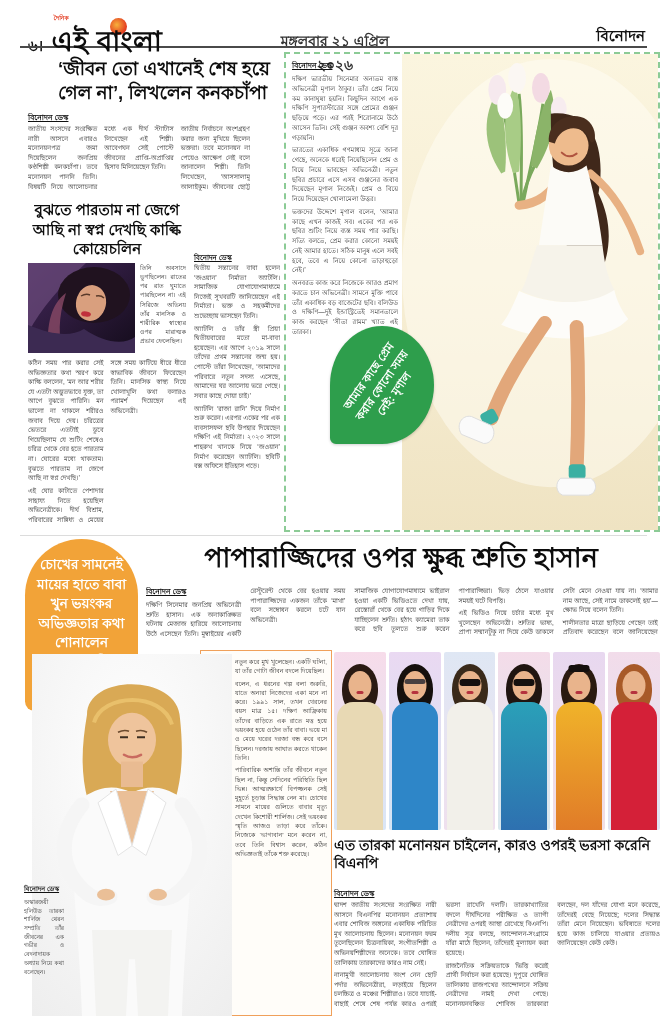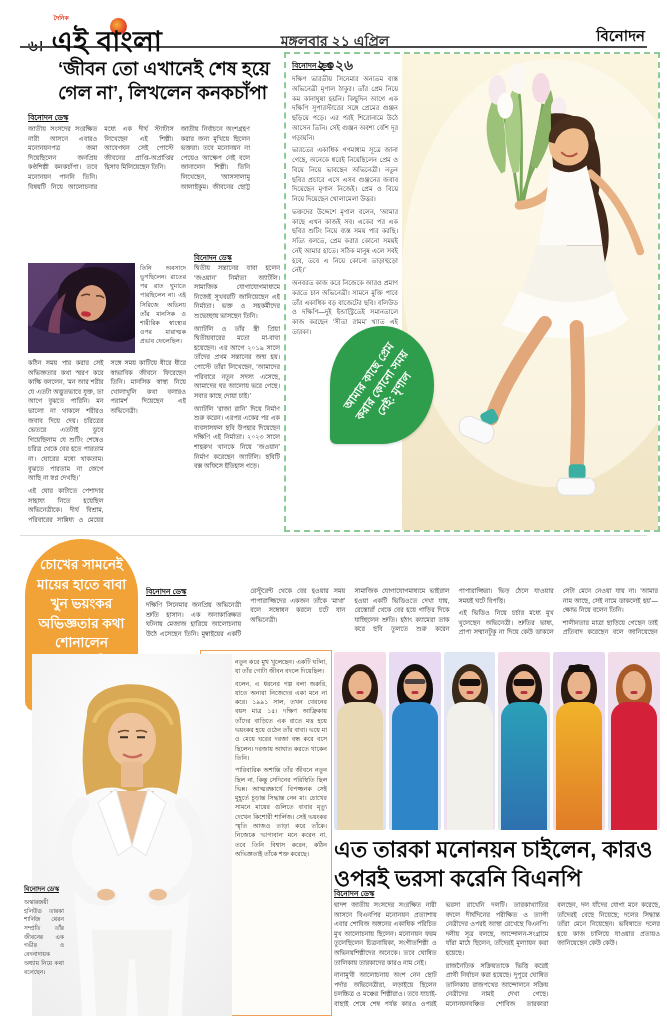--- a/index.html
+++ b/index.html
@@ -70,20 +70,21 @@
   <div class="hdr-rule"></div>
 
   <div class="abs hl" style="left:28px;top:57px;width:224px;font-size:18.5px;margin-left:30px;">‘জীবন তো এখানেই শেষ হয়ে গেল না’, লিখলেন কনকচাঁপা</div>
   <div class="abs byline" style="left:28px;top:112px;">বিনোদন ডেস্ক</div>
   <div class="abs bt c3" style="left:28px;top:124px;width:222px;height:70px;">
     <p>জাতীয় সংসদের সংরক্ষিত নারী আসনে এবারও মনোনয়নপত্র জমা দিয়েছিলেন জনপ্রিয় কণ্ঠশিল্পী কনকচাঁপা। তবে মনোনয়ন পাননি তিনি। বিষয়টি নিয়ে আলোচনার মধ্যে এক দীর্ঘ স্ট্যাটাস লিখেছেন এই শিল্পী। আবেগঘন সেই পোস্টে জীবনের প্রাপ্তি-অপ্রাপ্তির হিসাব মিলিয়েছেন তিনি।</p>
     <p>জাতীয় নির্বাচনে অংশগ্রহণ করার জন্য মুখিয়ে ছিলেন ভক্তরা। তবে মনোনয়ন না পেয়েও আক্ষেপ নেই বলে জানালেন শিল্পী। তিনি লিখেছেন, ‘আসসালামু আলাইকুম। জীবনের ছোট্ট পরিসরে আমি আল্লাহর অশেষ রহমতে সব পেয়েছি। মানুষের ভালোবাসাই আমার পরম পাওয়া। নিশ্চয়ই আল্লাহ যা করেন মঙ্গলের জন্যই করেন।’</p>
 
   </div>
 
+  <div class="abs hl" style="left:28px;top:200px;width:158px;font-size:15px;text-align:center;">বুঝতে পারতাম না জেগে আছি না স্বপ্ন দেখছি কাল্কি কোয়েচলিন</div>
   <div class="abs" style="left:28px;top:263px;width:107px;height:90px;">
     <svg width="107" height="90" viewBox="0 0 107 90" preserveAspectRatio="none">
       <defs>
           <linearGradient id="kbg" x1="0" y1="0" x2="1" y2="1">
         <stop offset="0" stop-color="#43275a"></stop>
             <stop offset="1" stop-color="#140c1b"></stop>
       </linearGradient>
         </defs>
       <rect width="107" height="90" fill="url(#kbg)"></rect>
       <path d="M0 0 L58 0 C32 24 14 44 0 70 Z" fill="#6a4a7a" opacity="0.75"></path>
@@ -160,20 +161,21 @@
       <path d="M60 382 C54 373 60 362 70 364 L90 373 C96 380 91 392 82 391 Z" fill="#fafafa" stroke="#dddddd"></path>
     </svg>
   </div>
   <div class="abs sticker" style="left:330px;top:326px;width:104px;height:118px;">
     <div class="sticker-text">আমার কাছে প্রেম করার কোনো সময় নেই: মৃণাল</div>
   </div>
 
   <div class="divider" style="top:535px;"></div>
 
   <div class="abs bubble" style="left:25px;top:539px;width:113px;height:172px;">চোখের সামনেই মায়ের হাতে বাবা খুন ভয়ংকর অভিজ্ঞতার কথা শোনালেন অভিনেত্রী</div>
+  <div class="abs hl" style="left:146px;top:541px;width:510px;font-size:27px;text-align:center;">পাপারাজ্জিদের ওপর ক্ষুব্ধ শ্রুতি হাসান</div>
   <div class="abs bt c5" style="left:146px;top:586px;width:512px;height:60px;">
     <div class="byline" style="margin-bottom:3px;">বিনোদন ডেস্ক</div>
     <p>দক্ষিণি সিনেমার জনপ্রিয় অভিনেত্রী শ্রুতি হাসান। এক অনাকাঙ্ক্ষিত ঘটনায় মেজাজ হারিয়ে আলোচনায় উঠে এসেছেন তিনি। মুম্বাইয়ের একটি রেস্টুরেন্ট থেকে বের হওয়ার সময় পাপারাজ্জিদের একজন তাঁকে ‘মাথা’ বলে সম্বোধন করলে চটে যান অভিনেত্রী।</p>
     <p>সামাজিক যোগাযোগমাধ্যমে ভাইরাল হওয়া একটি ভিডিওতে দেখা যায়, রেস্তোরাঁ থেকে বের হয়ে গাড়ির দিকে যাচ্ছিলেন শ্রুতি। হঠাৎ ক্যামেরা তাক করে ছবি তুলতে শুরু করেন পাপারাজ্জিরা। ভিড় ঠেলে যাওয়ার সময়ই ঘটে বিপত্তি।</p>
     <p>এই ভিডিও নিয়ে চর্চার মধ্যে মুখ খুলেছেন অভিনেত্রী। শ্রুতির ভাষ্য, প্রাপ্য সম্মানটুকু না দিয়ে কেউ ডাকলে সেটা মেনে নেওয়া যায় না। ‘আমার নাম আছে, সেই নামে ডাকলেই হয়’— ক্ষোভ নিয়ে বলেন তিনি।</p>
     <p>শালীনতার মাত্রা ছাড়িয়ে গেছেন তাই প্রতিবাদ করেছেন বলে জানিয়েছেন শ্রুতি। অকারণে একজন নারী অভিনেত্রীকে ‘মাথা’ বা এ ধরনের শব্দে ডাকা কতটা শোভন, সে প্রশ্নও তুলেছেন এই অভিনেত্রী।</p>
 
   </div>
 
   <div class="abs strip" style="left:334px;top:652px;width:326px;height:178px;">
@@ -212,21 +214,21 @@
       <div class="p-body" style="background:linear-gradient(180deg,#f0b32a,#e07a28);"></div>
     </div>
     <div class="strip-panel" style="background:linear-gradient(180deg,#f2dcea,#dfe3f2);">
       <div class="p-hair" style="background:#a85a28;"></div>
       <div class="p-face"></div>
       <div class="p-lips"></div>
       <div class="p-body" style="background:#d42038;"></div>
     </div>
   </div>
 
-  <div class="abs hl" style="left:334px;top:836px;width:326px;font-size:22px;">এত তারকা মনোনয়ন চাইলেন, কারও ওপরই ভরসা করেনি বিএনপি</div>
+  <div class="abs hl" style="left:334px;top:836px;width:326px;font-size:14px;">এত তারকা মনোনয়ন চাইলেন, কারও ওপরই ভরসা করেনি বিএনপি</div>
   <div class="abs byline" style="left:334px;top:888px;">বিনোদন ডেস্ক</div>
   <div class="abs bt c3" style="left:334px;top:900px;width:326px;height:116px;column-gap:9px;">
     <p>দ্বাদশ জাতীয় সংসদের সংরক্ষিত নারী আসনে বিএনপির মনোনয়ন প্রত্যাশায় এবার শোবিজ অঙ্গনের একাধিক পরিচিত মুখ আলোচনায় ছিলেন। মনোনয়ন ফরম তুলেছিলেন চিত্রনায়িকা, সংগীতশিল্পী ও অভিনয়শিল্পীদের অনেকে। তবে ঘোষিত তালিকায় তারকাদের কারও নাম নেই।</p>
     <p>নানামুখী আলোচনায় অংশ নেন ছোট পর্দার অভিনেত্রীরা, লড়াইয়ে ছিলেন চলচ্চিত্র ও মঞ্চের শিল্পীরাও। তবে যাচাই-বাছাই শেষে শেষ পর্যন্ত কারও ওপরই ভরসা রাখেনি দলটি। তারকাখ্যাতির বদলে দীর্ঘদিনের পরীক্ষিত ও ত্যাগী নেত্রীদের ওপরই আস্থা রেখেছে বিএনপি। দলীয় সূত্র বলছে, আন্দোলন-সংগ্রামে যাঁরা মাঠে ছিলেন, তাঁদেরই মূল্যায়ন করা হয়েছে।</p>
     <p>রাজনৈতিক সক্রিয়তাকে ভিত্তি করেই প্রার্থী নির্বাচন করা হয়েছে। দুপুরে ঘোষিত তালিকায় রাজপথের আন্দোলনে সক্রিয় নেত্রীদের নামই দেখা গেছে। মনোনয়নবঞ্চিত শোবিজ তারকারা বলছেন, দল যাঁদের যোগ্য মনে করেছে, তাঁদেরই বেছে নিয়েছে; দলের সিদ্ধান্ত তাঁরা মেনে নিয়েছেন। ভবিষ্যতে দলের হয়ে কাজ চালিয়ে যাওয়ার প্রত্যয়ও জানিয়েছেন কেউ কেউ।</p>
   </div>
 
   <div class="abs orange-box" style="left:200px;top:650px;width:132px;height:366px;box-sizing:border-box;">
     <div class="bt" style="position:absolute;right:4px;top:6px;width:92px;height:350px;font-size:6.2px;">
       <p>নতুন করে মুখ খুলেছেন। একটি ঘটনা, যা তাঁর গোটা জীবন বদলে দিয়েছিল।</p>

